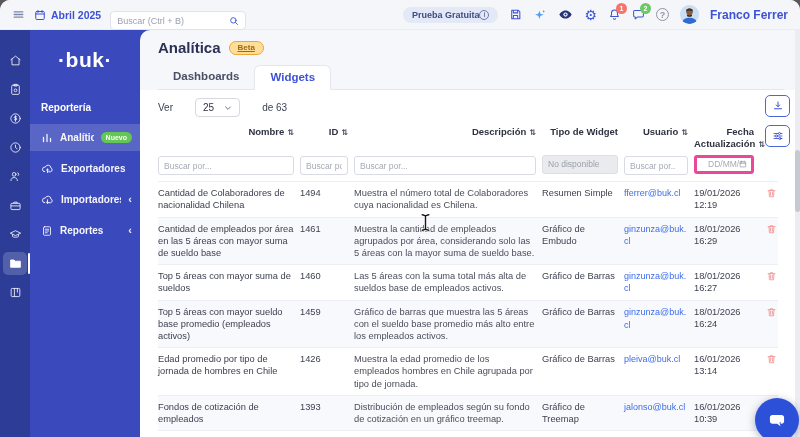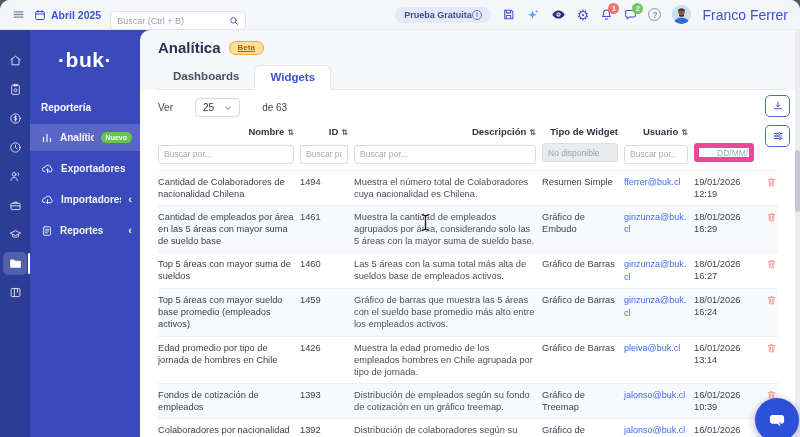--- a/index.html
+++ b/index.html
@@ -24,21 +24,21 @@
   .mini-circle { width:10px; height:10px; border:1px solid #6d7aa6; border-radius:50%;
                  font-size:7px; color:#6d7aa6; display:flex; align-items:center; justify-content:center; font-weight:700; }
   .tb-ic { position:relative; display:flex; align-items:center; justify-content:center; cursor:pointer; }
   .cnt { position:absolute; top:-5px; right:-6px; min-width:11px; height:11px; border-radius:6px;
          font-size:7px; font-weight:700; color:#fff; display:flex; align-items:center; justify-content:center; padding:0 2px; }
   .cnt.red { background:#f4756b; } .cnt.green { background:#6fc868; }
   .gear-glyph { font-family:"DejaVu Sans",sans-serif; font-size:14px; color:#3d52d5; line-height:1; }
   .q-icon { width:13px; height:13px; border:1.4px solid #9094a5; border-radius:50%; font-size:9px;
             color:#9094a5; display:flex; align-items:center; justify-content:center; font-weight:700; }
   .avatar { width:19px; height:19px; border-radius:50%; background:#cbdff4; overflow:hidden; position:relative; cursor:pointer; }
-  .user-name { color:#3d52d5; font-size:14px; font-weight:400; cursor:pointer; }
+  .user-name { color:#3d52d5; font-size:12px; font-weight:700; cursor:pointer; }
 
   
   .body { flex:1; display:flex; background:#3a49bb; min-height:0; }
 
   .rail { width:30px; flex-shrink:0; background:#2d3c96; display:flex; flex-direction:column;
           align-items:stretch; padding-top:16px; }
   .rail-item { height:29px; display:flex; align-items:center; justify-content:center;
                color:rgba(255,255,255,.82); position:relative; cursor:pointer; }
   .rail-item.active { color:#fff; }
   .rail-item.active::before { content:""; position:absolute; inset:3px 3px; background:rgba(255,255,255,.18); border-radius:5px; }
@@ -83,22 +83,22 @@
   .tr-grid { display:grid; grid-template-columns:136px 48px 182px 76px 64px 60px 1fr; column-gap:6px; align-items:start; }
   .thead { padding-bottom:5px; }
   .th { font-size:9.5px; font-weight:700; color:#2f3240; line-height:1.25;text-align:right; }
   .th .sort { font-family:"DejaVu Sans",sans-serif; font-size:8px; color:#4a4e5e; margin-left:3px; cursor:pointer; }
   .filters { padding-bottom:6px; }
   .filters input { width:100%; height:19px; border:1px solid #d9dae2; border-radius:3px; padding:0 5px;
                    font-size:8.5px; color:#333; font-family:"Liberation Sans",sans-serif; outline:none; }
   .filters input::placeholder { color:#a7aab6; }
   .f-disabled { height:19px; background:#eaebef; border:1px solid #dedfe5; border-radius:3px; color:#9da0ab;
                 font-size:8.5px; display:flex; align-items:center; padding:0 5px; }
-  .f-date { height:19px; border:5px solid #ec4899; border-radius:3px; background:#fff; color:#a7aab6;
-            font-size:8.5px; display:flex; align-items:center; justify-content:space-between; padding:0 4px 0 18px; }
+  .f-date { height:19px; border:3px solid #ec4899; border-radius:3px; background:#fff; color:#a7aab6;
+            font-size:8.5px; display:flex; align-items:center; justify-content:space-between; padding:0 4px 0 11px; }
   .tbody .tr { border-top:1px solid #edeef3; padding:5px 0; font-size:9.3px; color:#3e4150; line-height:1.3; }
   .tbody .tr:nth-child(even) { background:#f8f9fc; }
   .td.desc { color:#4b4e5c; }
   .td.user a { color:#3d6deb; text-decoration:none; font-size:9px; word-break:break-all; }
   .td.act { display:flex; justify-content:flex-end; padding-right:1px; }
   .trash { cursor:pointer; display:flex; }
 
   .scroll-track { position:absolute; right:0; top:0; bottom:0; width:5px; background:#ededf1; }
   .scroll-thumb { position:absolute; right:0; top:120px; height:62px; width:5px; background:#c7c9d2; border-radius:3px; cursor:pointer; }
 
@@ -335,20 +335,21 @@
             </svg>
         </button>
 
         <div class="table">
           <div class="tr-grid thead" id="thead">
               <div class="th"><span>Nombre</span><span class="sort">⇅</span></div>
               <div class="th"><span>ID</span><span class="sort">⇅</span></div>
               <div class="th"><span>Descripción</span><span class="sort">⇅</span></div>
               <div class="th"><span>Tipo de Widget</span></div>
               <div class="th"><span>Usuario</span><span class="sort">⇅</span></div>
+              <div class="th"><span>Fecha Actualización</span><span class="sort">⇅</span></div>
               <div></div>
             </div>
           <div class="tr-grid filters" id="filters">
               <div><input placeholder="Buscar por..." style=""></div>
               <div><input placeholder="Buscar por.." style=""></div>
               <div><input placeholder="Buscar por..." style=""></div>
               <div>
                 <div class="f-disabled">No disponible</div>
               </div>
               <div><input placeholder="Buscar por.." style=""></div>

